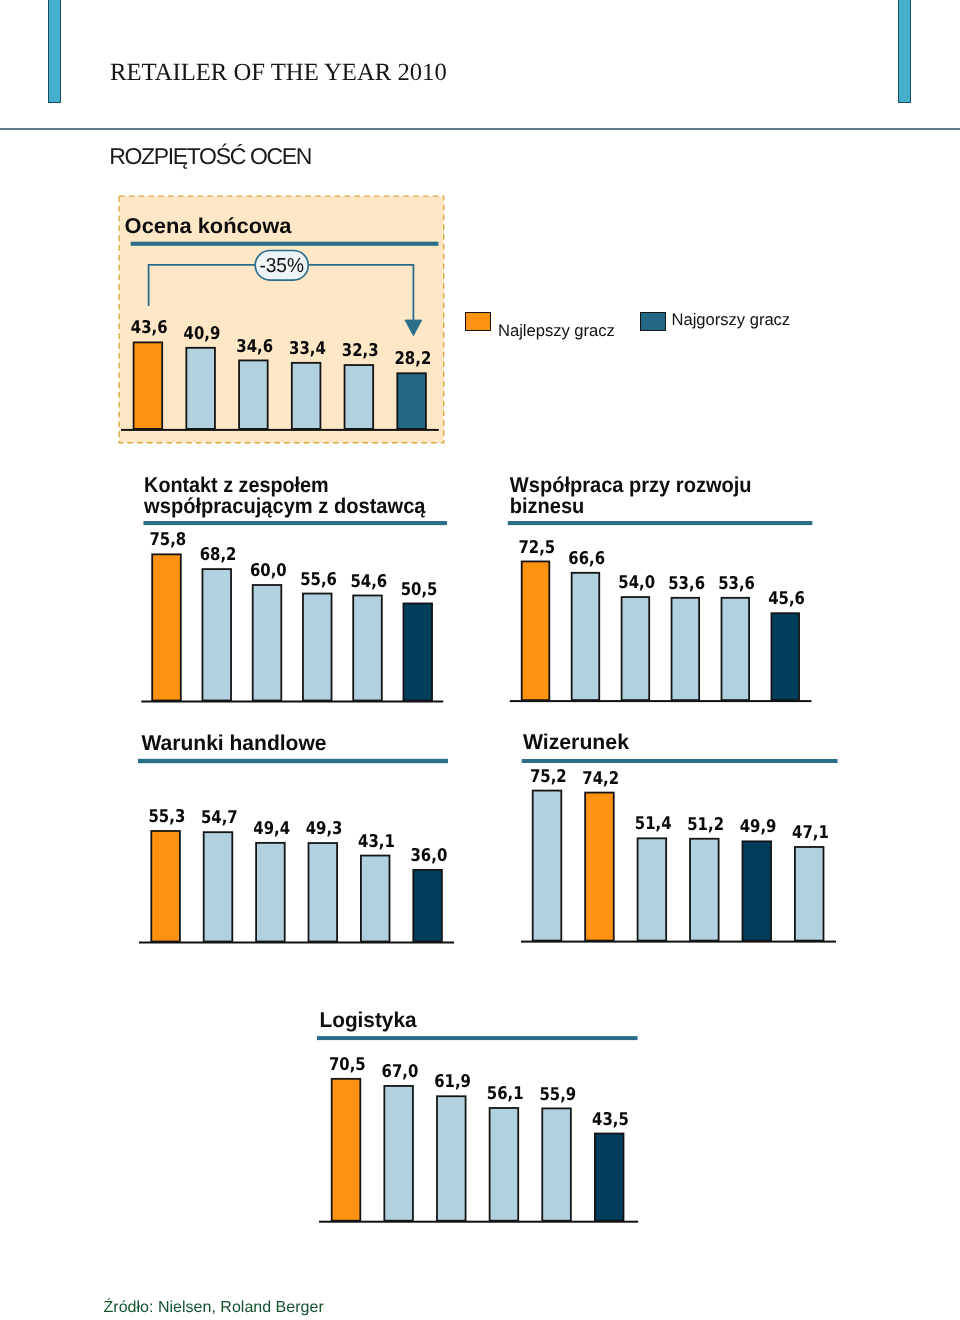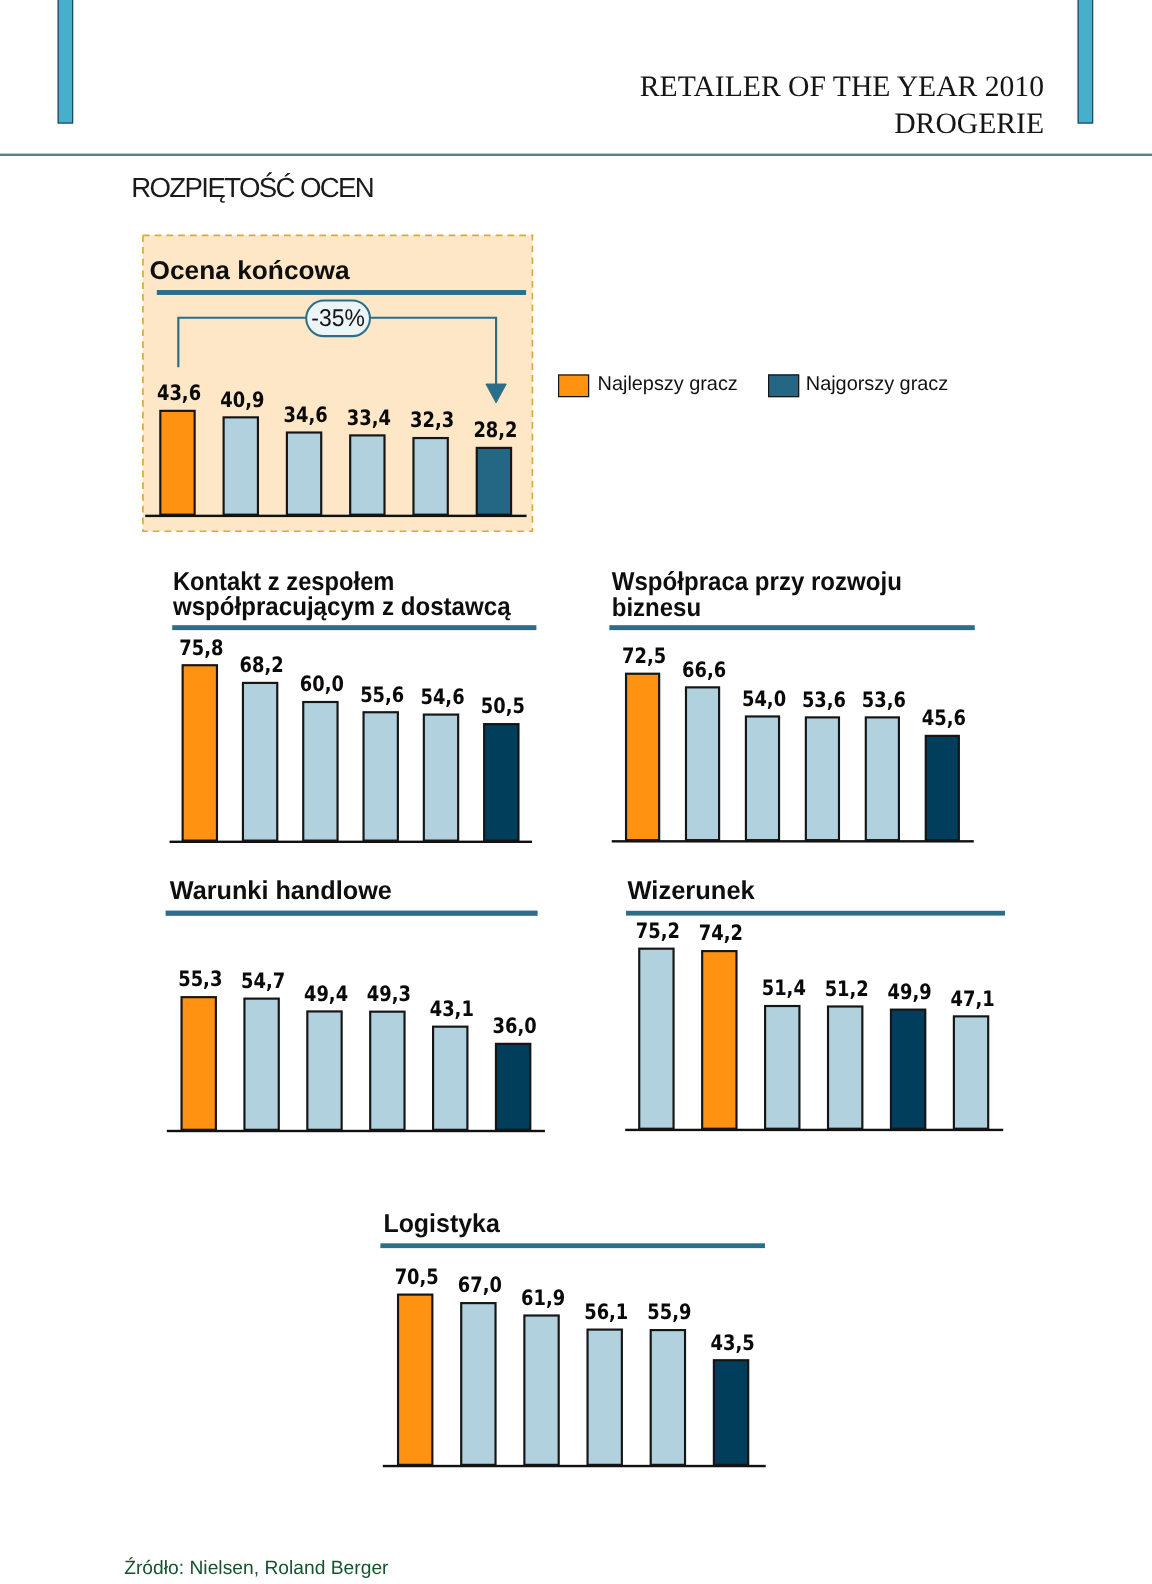--- a/index.html
+++ b/index.html
@@ -9,21 +9,21 @@
        -webkit-font-smoothing:antialiased;text-rendering:geometricPrecision;}
   .abs{position:absolute;}
 
   
   #accent-left{left:47.8px;top:-1px;width:13.2px;height:104px;background:#46B0CC;
                border:1.1px solid #1A4C60;box-sizing:border-box;}
   #accent-right{left:897.6px;top:-1px;width:13.2px;height:104px;background:#46B0CC;
                 border:1.1px solid #1A4C60;box-sizing:border-box;}
   #title-block{left:110px;top:58px;width:760px;
                font-family:"Liberation Serif",serif;font-size:24.7px;line-height:30.6px;
-               color:#161616;letter-spacing:0px;text-align:right;}
+               color:#161616;letter-spacing:0px;}
   #header-rule{left:0;top:128px;width:960px;height:1.7px;background:#5C7F8C;}
   #subtitle{left:109.3px;top:143px;font-family:"Liberation Sans",sans-serif;
             font-size:23px;color:#1b1b1b;letter-spacing:-1.35px;}
 
   
   #footer-source{left:103.5px;top:1299px;font-size:16px;color:#14532d;letter-spacing:0.02px;}
   .ch-title{font-family:"Liberation Sans",sans-serif;font-weight:bold;fill:#0e0e0e;}
   .val-lbl{font-family:"DejaVu Sans",sans-serif;font-weight:bold;fill:#0a0a0a;
            text-anchor:middle;}
 
@@ -35,21 +35,20 @@
   .lg-text{position:absolute;top:-2.5px;font-size:16.6px;color:#111;white-space:nowrap;
            letter-spacing:-0.02px;}
 </style>
 </head>
 <body>
 
 <div class="abs" id="accent-left"></div>
 <div class="abs" id="accent-right"></div>
 <div class="abs" id="title-block">
   <div>RETAILER OF THE YEAR 2010</div>
-  <div>DROGERIE</div>
 </div>
 <div class="abs" id="header-rule"></div>
 <div class="abs" id="subtitle">ROZPIĘTOŚĆ OCEN</div>
 
 <div id="charts-root">
     <svg width="960" height="1320" viewBox="0 0 960 1320" style="position:absolute;left:0;top:0;">
       <rect x="119.1" y="196.1" width="324.6" height="246.6" fill="#FEE7C6" stroke="#D9A93E" stroke-width="1.4" stroke-dasharray="5.6 4.2"></rect>
       <g>
         <text x="124.6" y="232.8" class="ch-title" font-size="21.5"><tspan x="124.6" dy="0" textLength="166.8" lengthAdjust="spacingAndGlyphs">Ocena  końcowa</tspan></text>
         <rect x="130.7" y="241.7" width="307.7" height="4.1" fill="#2A6E8A"></rect>
@@ -157,21 +156,21 @@
         <path d="M 404.9 320 L 421.9 320 L 413.4 335.7 Z" fill="#2A6E8A" stroke="#2A6E8A" stroke-width="0.8" stroke-linejoin="miter"></path>
         <rect x="255.2" y="250.5" width="53.1" height="29.6" rx="14.8" ry="14.8" fill="#EDF4F8" stroke="#2A6E8A" stroke-width="1.7"></rect>
         <text x="281.7" y="271.5" text-anchor="middle" font-size="20.2" textLength="44.6" lengthAdjust="spacingAndGlyphs" font-family="&quot;Liberation Sans&quot;,sans-serif" fill="#141414">-35%</text>
       </g>
     </svg>
   </div>
 
 <div class="abs" id="legend">
   <div class="lg-item" style="left:464.6px;top:312.1px;">
     <span class="lg-swatch" id="lg-sw-best" style="background: rgb(255, 146, 17);"></span>
-    <span class="lg-text" style="left:33.4px;">Najlepszy gracz</span>
+    <span class="lg-text" style="left:33.4px;margin-top:11px;">Najlepszy gracz</span>
   </div>
   <div class="lg-item" style="left:639.9px;top:312.1px;">
     <span class="lg-swatch" id="lg-sw-worst" style="background: rgb(36, 103, 133);"></span>
     <span class="lg-text" style="left:31.6px;text-align:center;">Najgorszy gracz</span>
   </div>
 </div>
 
 <div class="abs" id="footer-source">Źródło: Nielsen, Roland Berger</div>
 
 </body></html>

